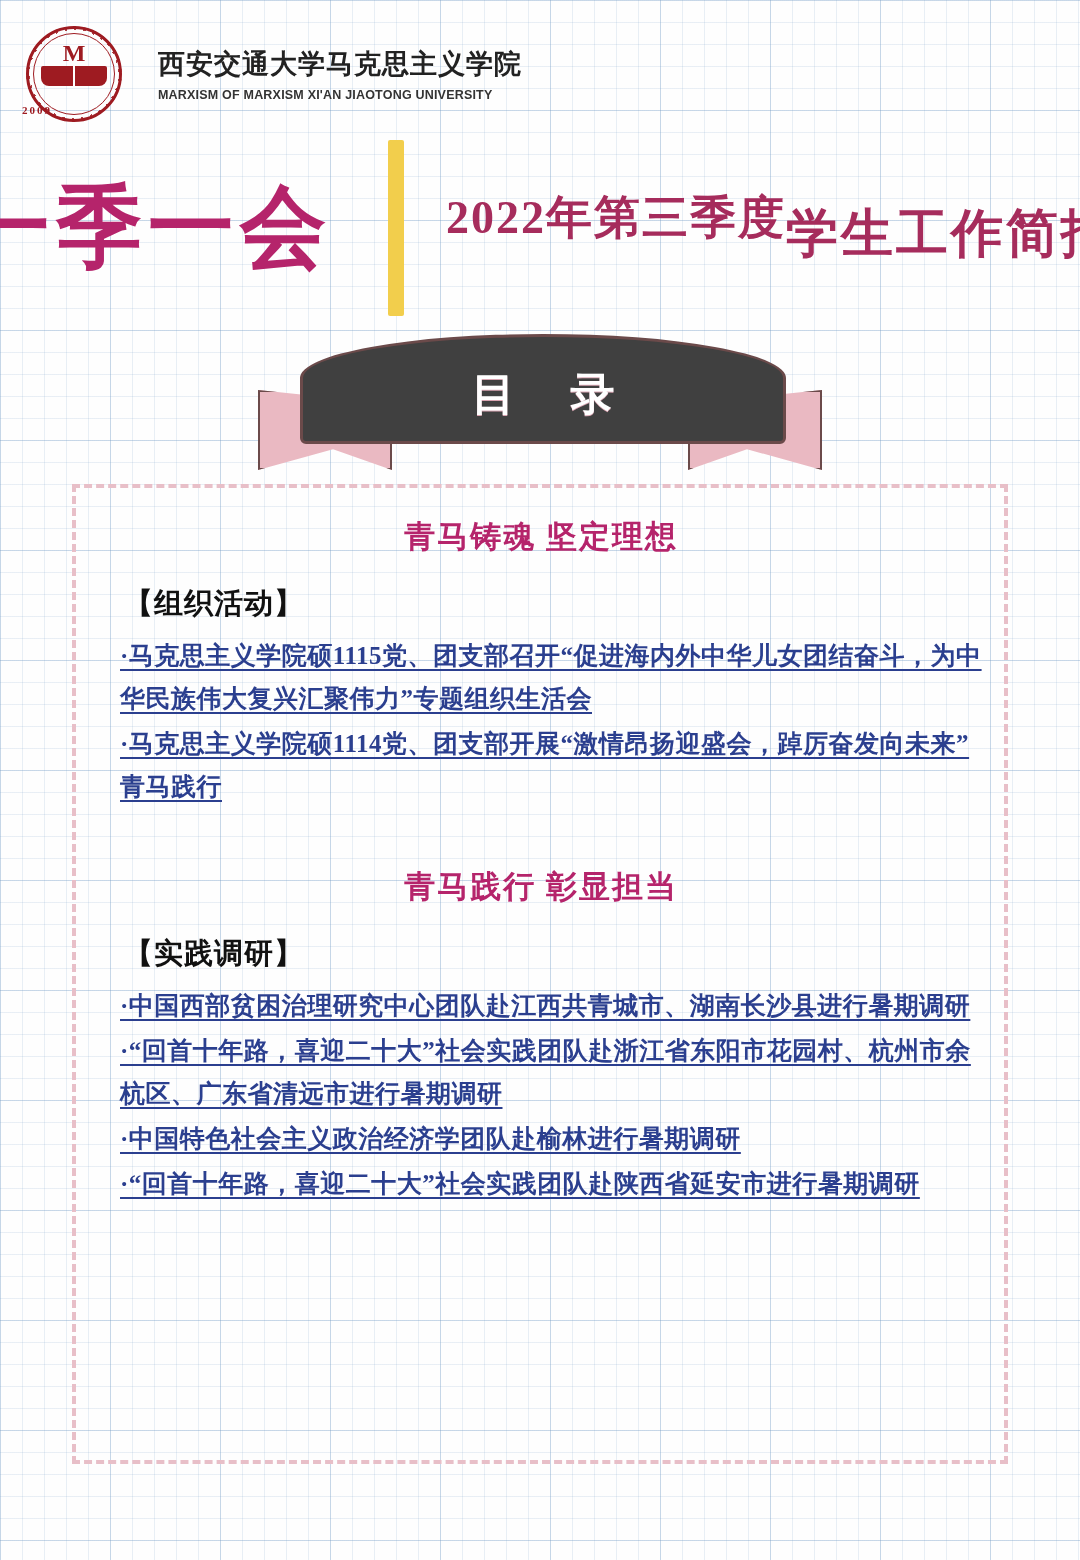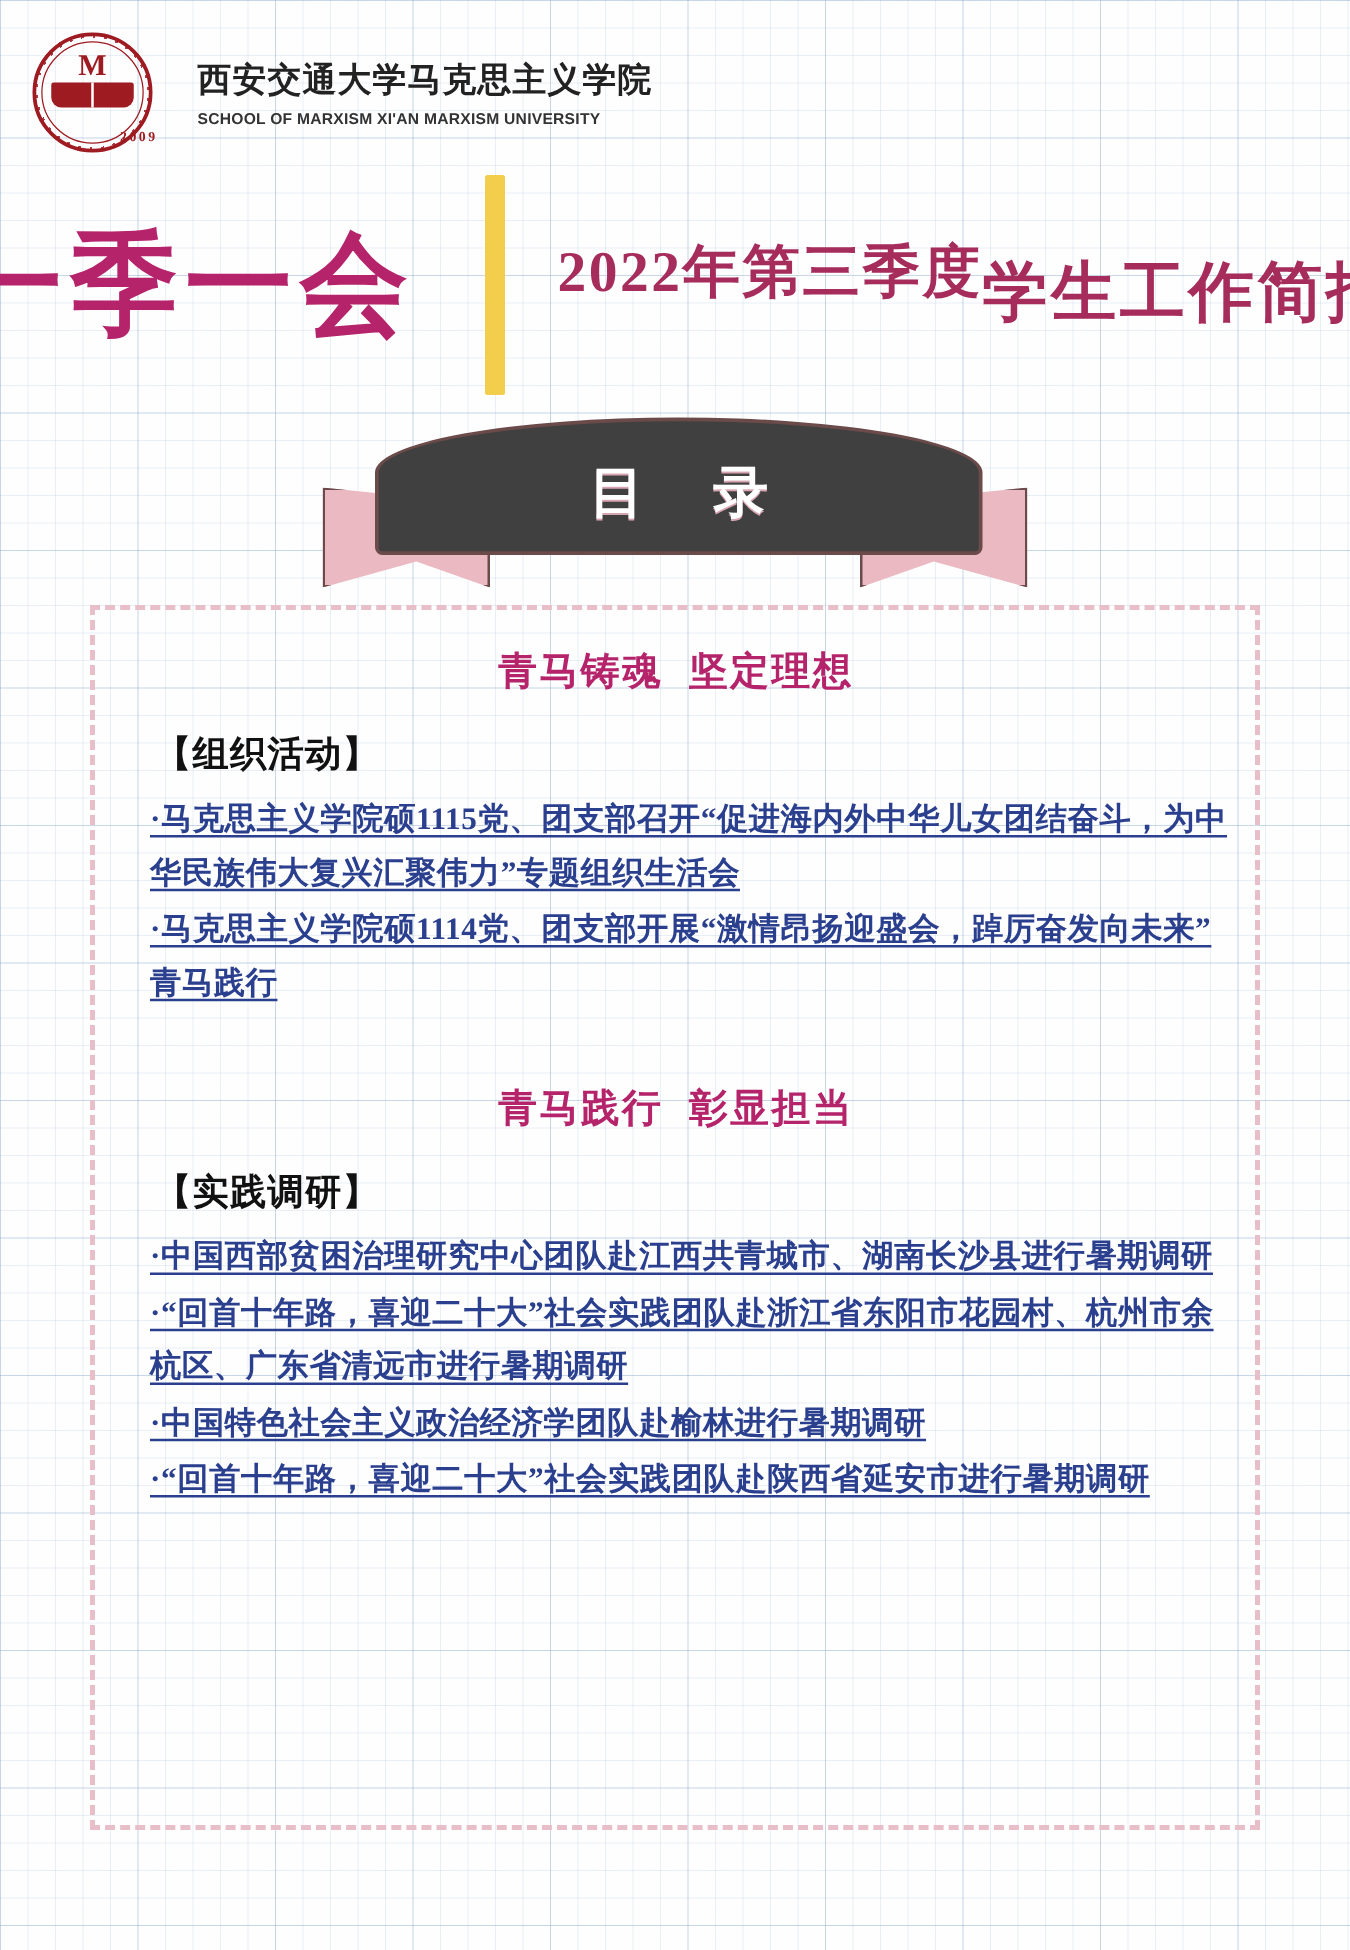--- a/index.html
+++ b/index.html
@@ -87,21 +87,21 @@
     font-weight: bold;
     color: #9e1b21;
     font-family: "Liberation Serif", serif;
     letter-spacing: 0;
   }
   .logo .year {
     position: absolute;
     left: 0;
     right: 0;
     bottom: 10px;
-    text-align: right;
+    text-align: left;
     font-size: 11px;
     letter-spacing: 2px;
     color: #9e1b21;
     font-weight: bold;
     font-family: "Liberation Serif", serif;
   }
   .logo .spokes {
     position: absolute;
     inset: 4px;
     border-radius: 50%;
@@ -248,21 +248,21 @@
   }
   .section + .section {
     margin-top: 58px;
   }
   .section-title {
     text-align: center;
     font-size: 31px;
     font-weight: bold;
     color: #b5246b;
     letter-spacing: 2px;
-    font-family: Liberation Mono, monospace;
+    font-family: Liberation Serif, serif;
     margin-bottom: 26px;
   }
   .section-subtitle {
     font-size: 29px;
     font-weight: bold;
     color: #111;
     letter-spacing: 1px;
     font-family: "Liberation Serif", serif;
     margin: 0 0 10px 28px;
   }
@@ -290,21 +290,21 @@
     <div class="logo">
       <div class="ring"></div>
       <div class="spokes"></div>
       <div class="ring2"></div>
       <div class="mletter">M</div>
       <div class="book"></div>
       <div class="year">2009</div>
     </div>
     <div class="school-names">
       <div class="school-cn">西安交通大学马克思主义学院</div>
-      <div class="school-en">SCHOOL OF MARXISM XI'AN MARXISM UNIVERSITY</div>
+      <div class="school-en">MARXISM OF MARXISM XI'AN JIAOTONG UNIVERSITY</div>
     </div>
   </div>
 
   <div class="title-row">
     <div class="title-left">一季一会</div>
     <div class="title-bar"></div>
     <div class="title-right">
       <div class="title-right-1">2022年第三季度</div>
       <div class="title-right-2">学生工作简报</div>
     </div>

